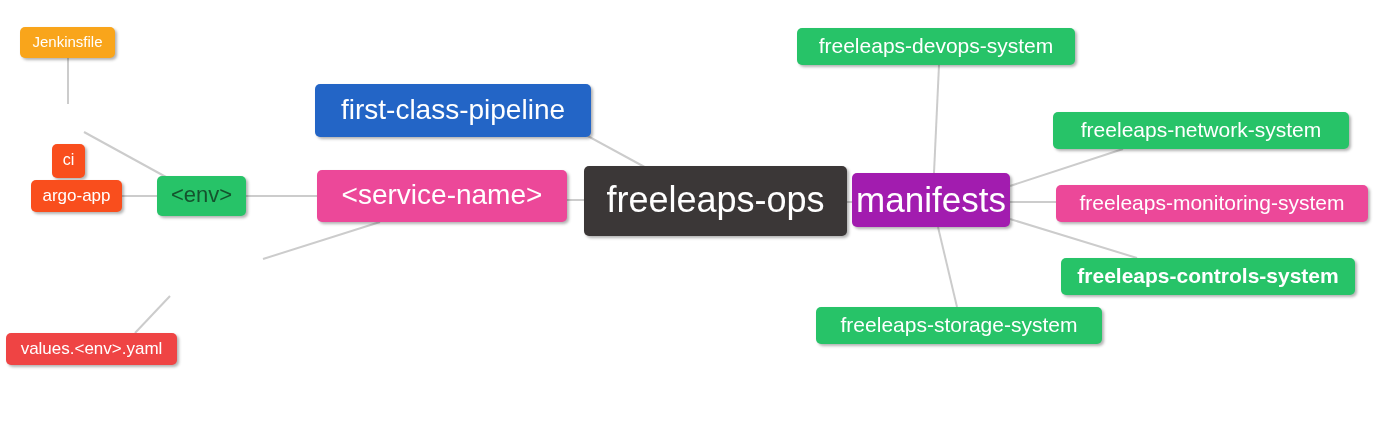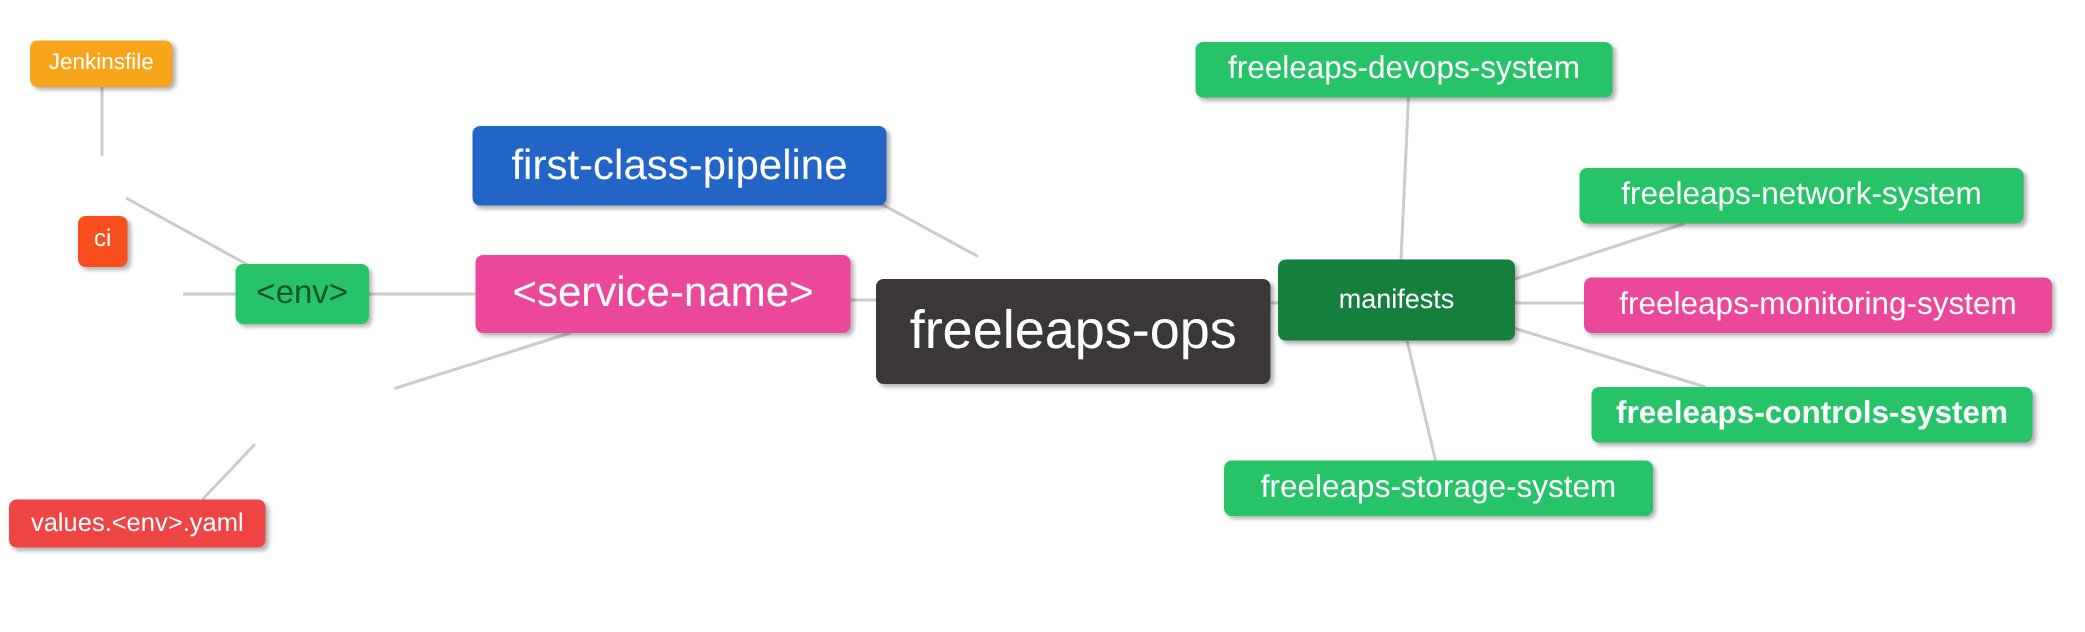--- a/index.html
+++ b/index.html
@@ -62,36 +62,39 @@
       <line x1="1010" y1="219" x2="1137" y2="258" stroke="#cccccc" stroke-width="2"></line>
       <line x1="938" y1="227" x2="957" y2="307" stroke="#cccccc" stroke-width="2"></line>
     </svg>
 
 <div class="node" style="left: 20px; top: 27px; width: 95px; height: 31px; background: rgb(249, 165, 27); font-size: 15px; color: rgb(255, 255, 255);">
       <span>Jenkinsfile</span>
     </div>
     <div class="node" style="left: 52px; top: 104px; width: 33px; height: 34px; background: rgb(249, 78, 29); font-size: 16px; color: rgb(255, 255, 255); margin-top: 40px;">
       <span>ci</span>
     </div>
+    <div class="node" style="left: 31px; top: 180px; width: 91px; height: 32px; background: rgb(249, 78, 29); font-size: 17px; color: rgb(255, 255, 255);">
+      <span>argo-app</span>
+    </div>
     <div class="node" style="left: 157px; top: 176px; width: 89px; height: 40px; background: rgb(39, 195, 104); font-size: 22px; color: #14532d;">
       <span>&lt;env&gt;</span>
     </div>
     <div class="node" style="left: 315px; top: 37px; width: 276px; height: 53px; background: rgb(35, 101, 198); font-size: 28px; color: rgb(255, 255, 255); margin-top: 47px;">
       <span>first-class-pipeline</span>
     </div>
     <div class="node" style="left: 317px; top: 170px; width: 250px; height: 52px; background: #ec4899; font-size: 28px; color: rgb(255, 255, 255);">
       <span>&lt;service-name&gt;</span>
     </div>
     <div class="node" style="left: 6px; top: 333px; width: 171px; height: 32px; background: #ef4444; font-size: 17px; color: rgb(255, 255, 255);">
       <span>values.&lt;env&gt;.yaml</span>
     </div>
-    <div class="node" style="left: 584px; top: 186px; width: 263px; height: 70px; background: rgb(59, 55, 55); font-size: 36px; color: rgb(255, 255, 255);">
+    <div class="node" style="left: 584px; top: 166px; width: 263px; height: 70px; background: rgb(59, 55, 55); font-size: 36px; color: rgb(255, 255, 255);">
       <span>freeleaps-ops</span>
     </div>
-    <div class="node" style="left: 852px; top: 173px; width: 158px; height: 54px; background: #15803d; font-size: 18px; color: rgb(255, 255, 255);">
+    <div class="node" style="left: 852px; top: 173px; width: 158px; height: 54px; background: #a21caf; font-size: 35px; color: rgb(255, 255, 255);">
       <span>manifests</span>
     </div>
     <div class="node" style="left: 797px; top: 28px; width: 278px; height: 37px; background: rgb(39, 195, 104); font-size: 21px; color: rgb(255, 255, 255);">
       <span>freeleaps-devops-system</span>
     </div>
     <div class="node" style="left: 1053px; top: 112px; width: 296px; height: 37px; background: rgb(39, 195, 104); font-size: 21px; color: rgb(255, 255, 255);">
       <span>freeleaps-network-system</span>
     </div>
     <div class="node" style="left: 1056px; top: 185px; width: 312px; height: 37px; background: #ec4899; font-size: 21px; color: rgb(255, 255, 255);">
       <span>freeleaps-monitoring-system</span>

